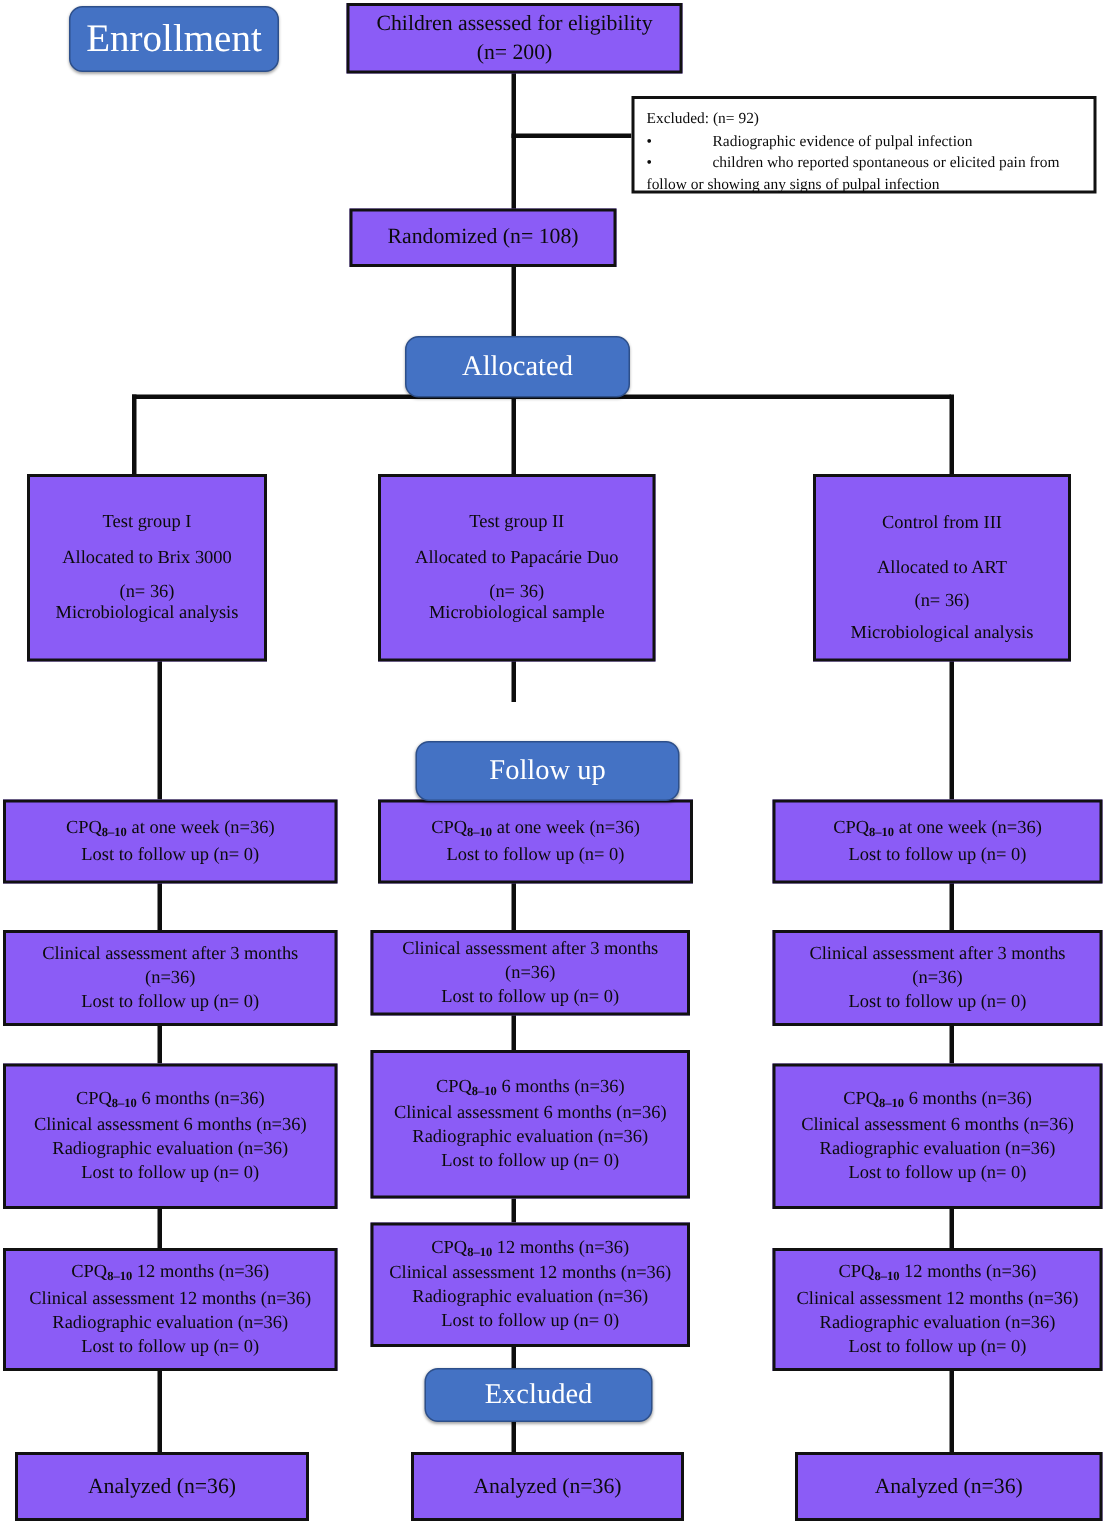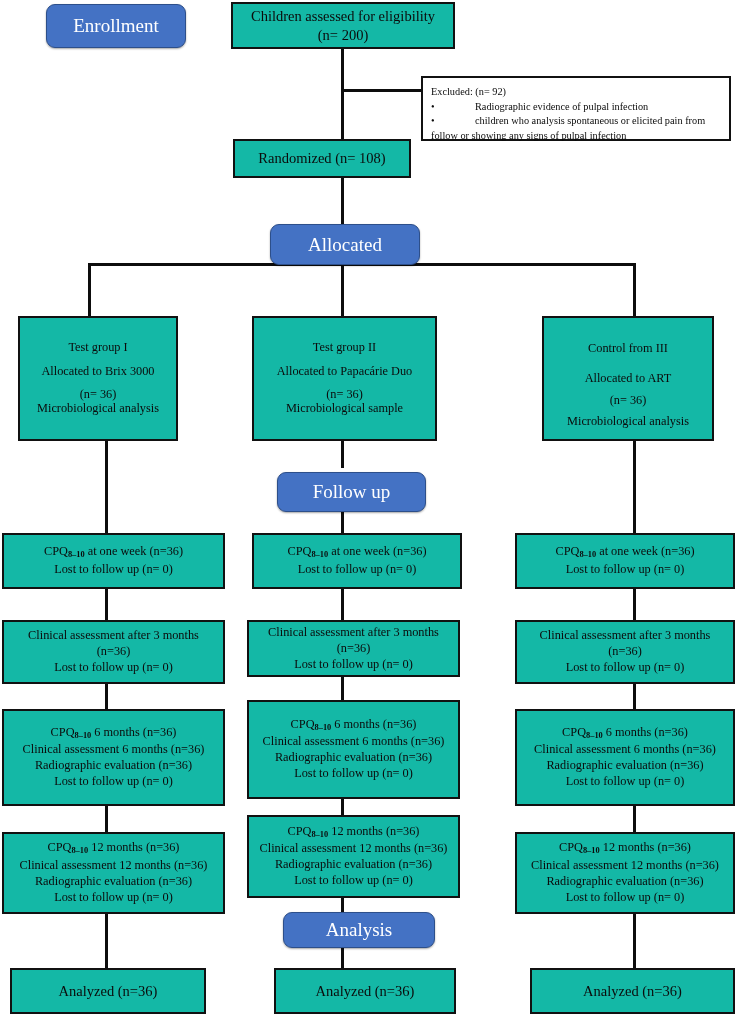--- a/index.html
+++ b/index.html
@@ -11,21 +11,21 @@
   #stage{position:absolute;left:0;top:0;width:738px;height:1016px;}
 
   
   .vline{position:absolute;background:#0d0d0d;width:3px;}
   .hline{position:absolute;background:#0d0d0d;height:3px;}
 
   
   .box{
     position:absolute;
     border:2.5px solid #111111;
-    background:#14b8a6;
+    background:#8b5cf6;
     box-sizing:border-box;
     display:flex;
     flex-direction:column;
     align-items:center;
     justify-content:center;
     text-align:right;
     line-height:1.30;
     padding:3px 5px;
   }
   .box .ln{display:block;white-space:nowrap;}
@@ -93,45 +93,45 @@
 
   <div class="vline" style="left:105px;top:806px;height:26px;"></div>
   <div class="vline" style="left:341px;top:799px;height:16px;"></div>
   <div class="vline" style="left:633px;top:806px;height:26px;"></div>
 
   <div class="vline" style="left:105px;top:914px;height:54px;"></div>
   <div class="vline" style="left:341px;top:898px;height:20px;"></div>
   <div class="vline" style="left:341px;top:944px;height:26px;"></div>
   <div class="vline" style="left:633px;top:914px;height:54px;"></div>
 
-  <div class="badge" style="left:46px;top:4px;width:140px;height:44px;font-size:19px;">
+  <div class="badge" style="left:46px;top:4px;width:140px;height:44px;font-size:26px;">
     <span>Enrollment</span>
   </div>
 
   <div class="badge" style="left:270px;top:224px;width:150px;height:41px;font-size:19px;">
     <span>Allocated</span>
   </div>
 
-  <div class="badge" style="left:277px;top:472px;width:149px;height:40px;font-size:19px;">
+  <div class="badge" style="left:277px;top:494px;width:176px;height:40px;font-size:19px;">
     <span>Follow up</span>
   </div>
 
   <div class="badge" style="left:283px;top:912px;width:152px;height:36px;font-size:19px;">
-    <span>Analysis</span>
+    <span>Excluded</span>
   </div>
 
   <div class="box" style="left:231px;top:2px;width:224px;height:47px;font-size:14.5px;">
     <span class="ln">Children assessed for eligibility</span>
     <span class="ln">(n= 200)</span>
   </div>
 
-  <div class="note" style="left:421px;top:64px;width:310px;height:65px;font-size:10.3px;margin-top:12px;">
+  <div class="note" style="left:421px;top:64px;width:310px;height:65px;font-size:10.3px;">
     <span class="hdr">Excluded: (n= 92)</span>
     <span class="bul"><span class="dot">•</span><span class="gap"></span><span>Radiographic evidence of pulpal infection</span></span>
-    <span class="bul"><span class="dot">•</span><span class="gap"></span><span>children who analysis spontaneous or elicited pain from</span></span>
+    <span class="bul"><span class="dot">•</span><span class="gap"></span><span>children who reported spontaneous or elicited pain from</span></span>
     <span class="cont">follow or showing any signs of pulpal infection</span>
   </div>
 
   <div class="box" style="left:233px;top:139px;width:178px;height:39px;font-size:14.5px;">
     <span class="ln">Randomized (n= 108)</span>
   </div>
 
   <div class="box" style="left:18px;top:316px;width:160px;height:125px;font-size:12.3px;line-height:1.9;">
     <span class="ln">Test group I</span>
     <span class="ln">Allocated to Brix 3000</span>

